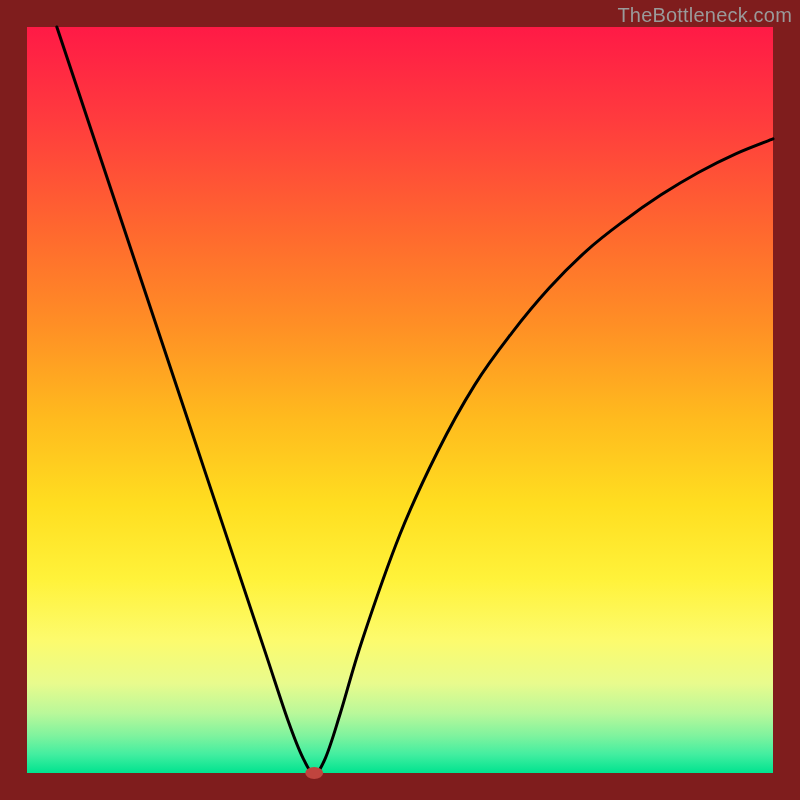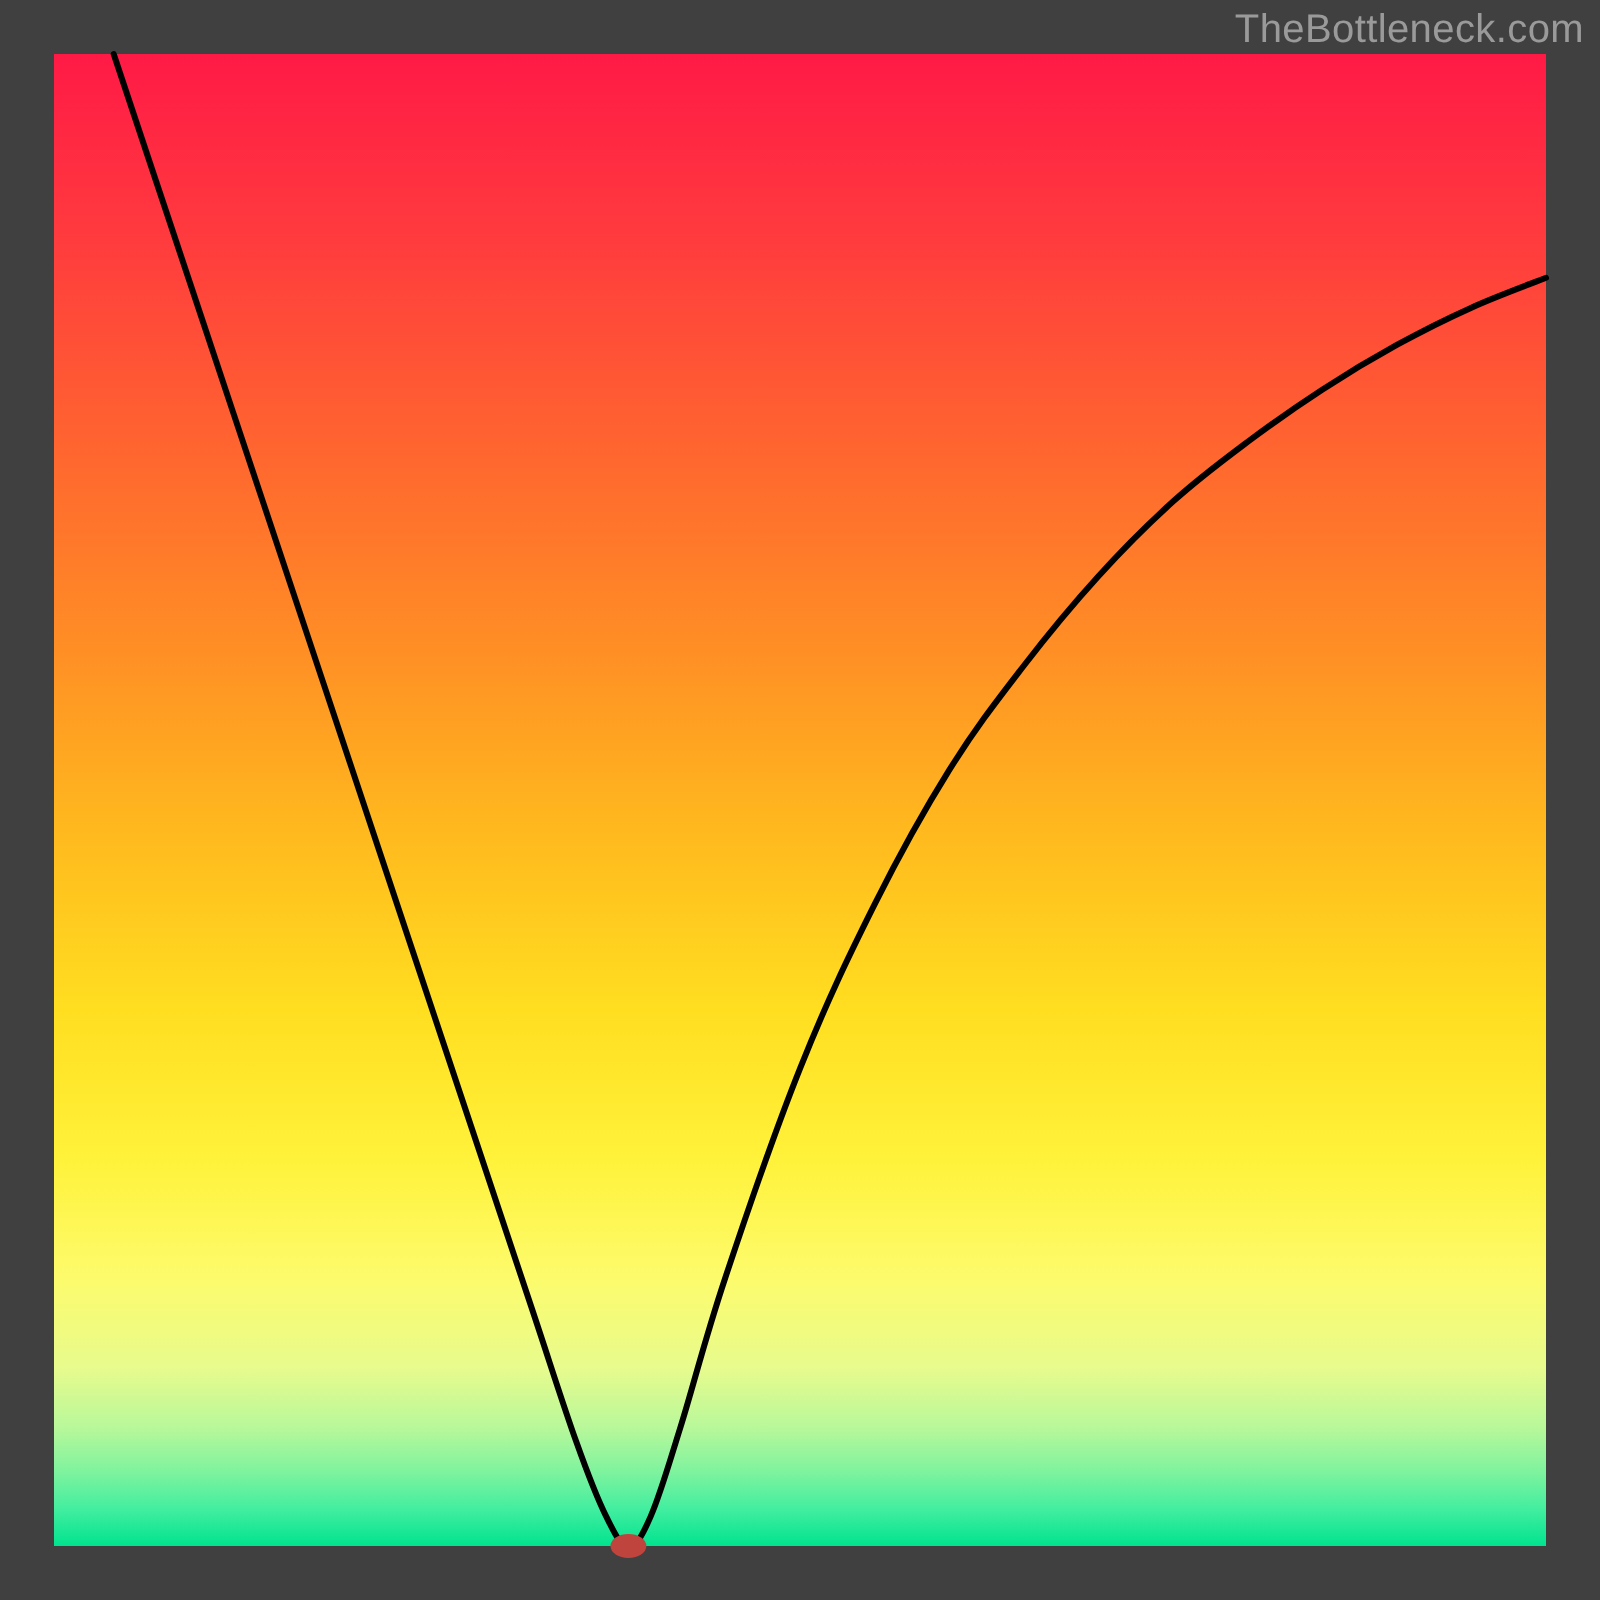--- a/index.html
+++ b/index.html
@@ -8,21 +8,21 @@
     width: 800px;
     height: 800px;
     overflow: hidden;
     background: #000;
     font-family: Arial, Helvetica, sans-serif;
   }
   .container {
     position: relative;
     width: 800px;
     height: 800px;
-    background: #404040;
+    background: #7f1d1d;
   }
   .plot-area {
     position: absolute;
     left: 27px;
     top: 27px;
     width: 746px;
     height: 746px;
     
     background: linear-gradient(
       to bottom,

